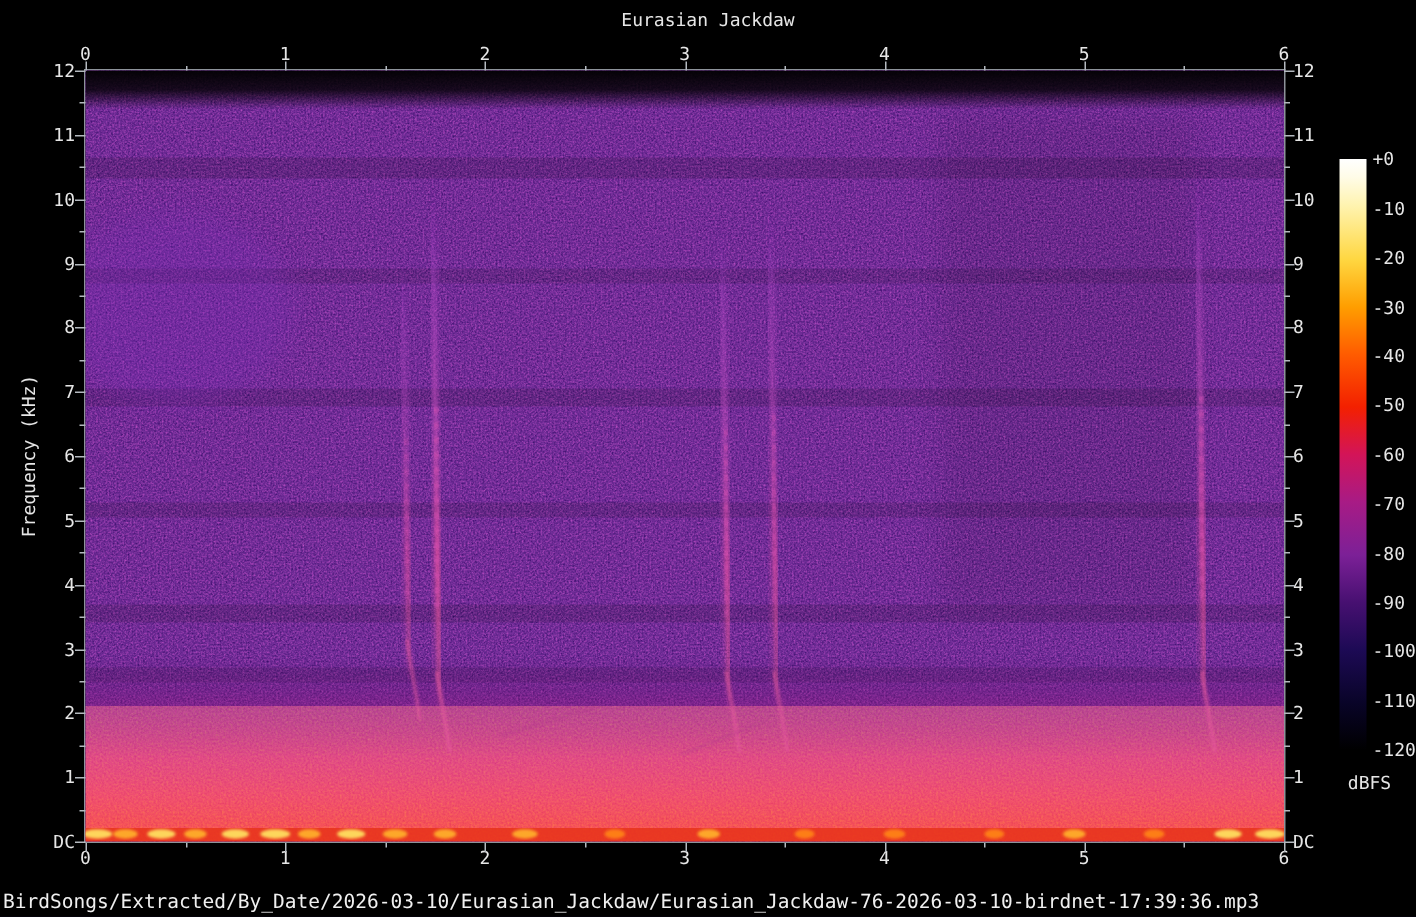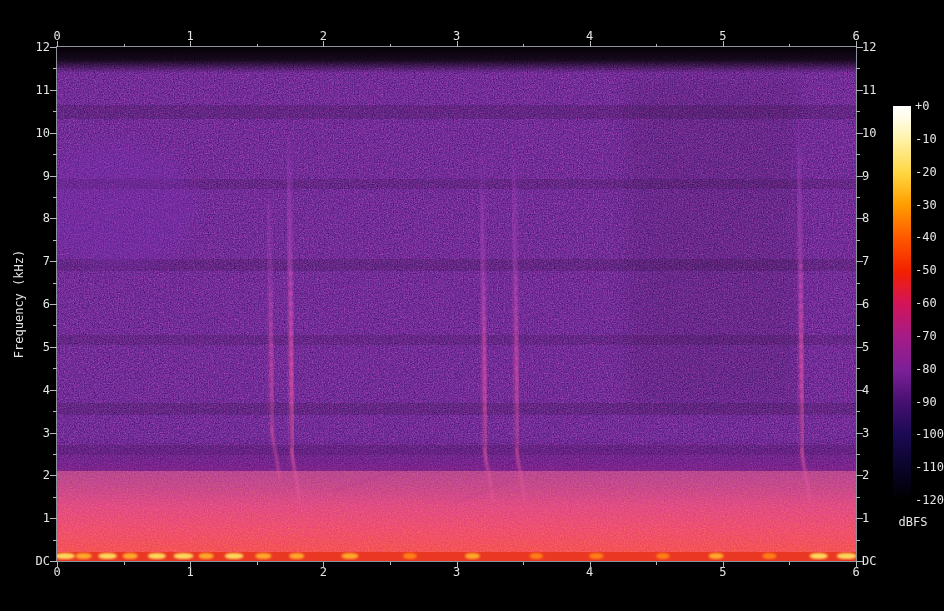--- a/index.html
+++ b/index.html
@@ -15,20 +15,21 @@
           font-size:12px;white-space:nowrap;}
   #cbar{position:absolute;left:893px;top:106px;width:18px;height:394px;}
   .cbarlabel{position:absolute;left:885px;top:515px;width:56px;text-align:center;font-size:12px;}
   .footer{position:absolute;left:2px;top:594px;font-size:13px;white-space:nowrap;color:#f0f0f0;}
 </style>
 </head>
 <body>
 
 <div class="stage">
 
+  <div class="title">Eurasian Jackdaw</div>
 
   <div class="frame"></div>
 
   <svg id="spec" width="799" height="514" viewBox="0 0 799 514">
     <defs>
       <filter id="fNoise" x="0" y="0" width="100%" height="100%">
         <feTurbulence type="fractalNoise" baseFrequency="0.8" numOctaves="3" seed="11" stitchTiles="stitch"></feTurbulence>
         <feColorMatrix type="saturate" values="0"></feColorMatrix>
         <feComponentTransfer>
           <feFuncR type="table" tableValues="0.02 0.07 0.18 0.40 0.68"></feFuncR>
@@ -156,20 +157,21 @@
       </g>
 
     <rect x="0" y="0" width="799" height="26" fill="url(#gTopBlack)"></rect>
   </svg>
 
   <div class="ylabel">Frequency (kHz)</div>
 
   <div id="cbar" style="background: linear-gradient(rgb(255, 255, 255) 0%, rgb(255, 252, 232) 3%, rgb(255, 243, 174) 8%, rgb(255, 215, 65) 17%, rgb(255, 158, 0) 25%, rgb(255, 92, 0) 33%, rgb(243, 32, 0) 42%, rgb(211, 20, 88) 50%, rgb(168, 27, 133) 58%, rgb(124, 32, 151) 67%, rgb(71, 16, 113) 75%, rgb(29, 10, 85) 83%, rgb(9, 4, 40) 92%, rgb(0, 0, 0) 100%);"></div>
   <div class="cbarlabel">dBFS</div>
 
+  <div class="footer">BirdSongs/Extracted/By_Date/2026-03-10/Eurasian_Jackdaw/Eurasian_Jackdaw-76-2026-03-10-birdnet-17:39:36.mp3</div>
 <div class="tlab" style="left: 37px; top: 28px; width: 40px; text-align: center;">0</div>
     <div class="tick" style="left: 57px; top: 41px; width: 1px; height: 6px;"></div>
     <div class="tlab" style="left: 37px; top: 564px; width: 40px; text-align: center;">0</div>
     <div class="tick" style="left: 57px; top: 562px; width: 1px; height: 6px;"></div>
     <div class="tlab" style="left: 170.167px; top: 28px; width: 40px; text-align: center;">1</div>
     <div class="tick" style="left: 190.167px; top: 41px; width: 1px; height: 6px;"></div>
     <div class="tlab" style="left: 170.167px; top: 564px; width: 40px; text-align: center;">1</div>
     <div class="tick" style="left: 190.167px; top: 562px; width: 1px; height: 6px;"></div>
     <div class="tlab" style="left: 303.333px; top: 28px; width: 40px; text-align: center;">2</div>
     <div class="tick" style="left: 323.333px; top: 41px; width: 1px; height: 6px;"></div>

